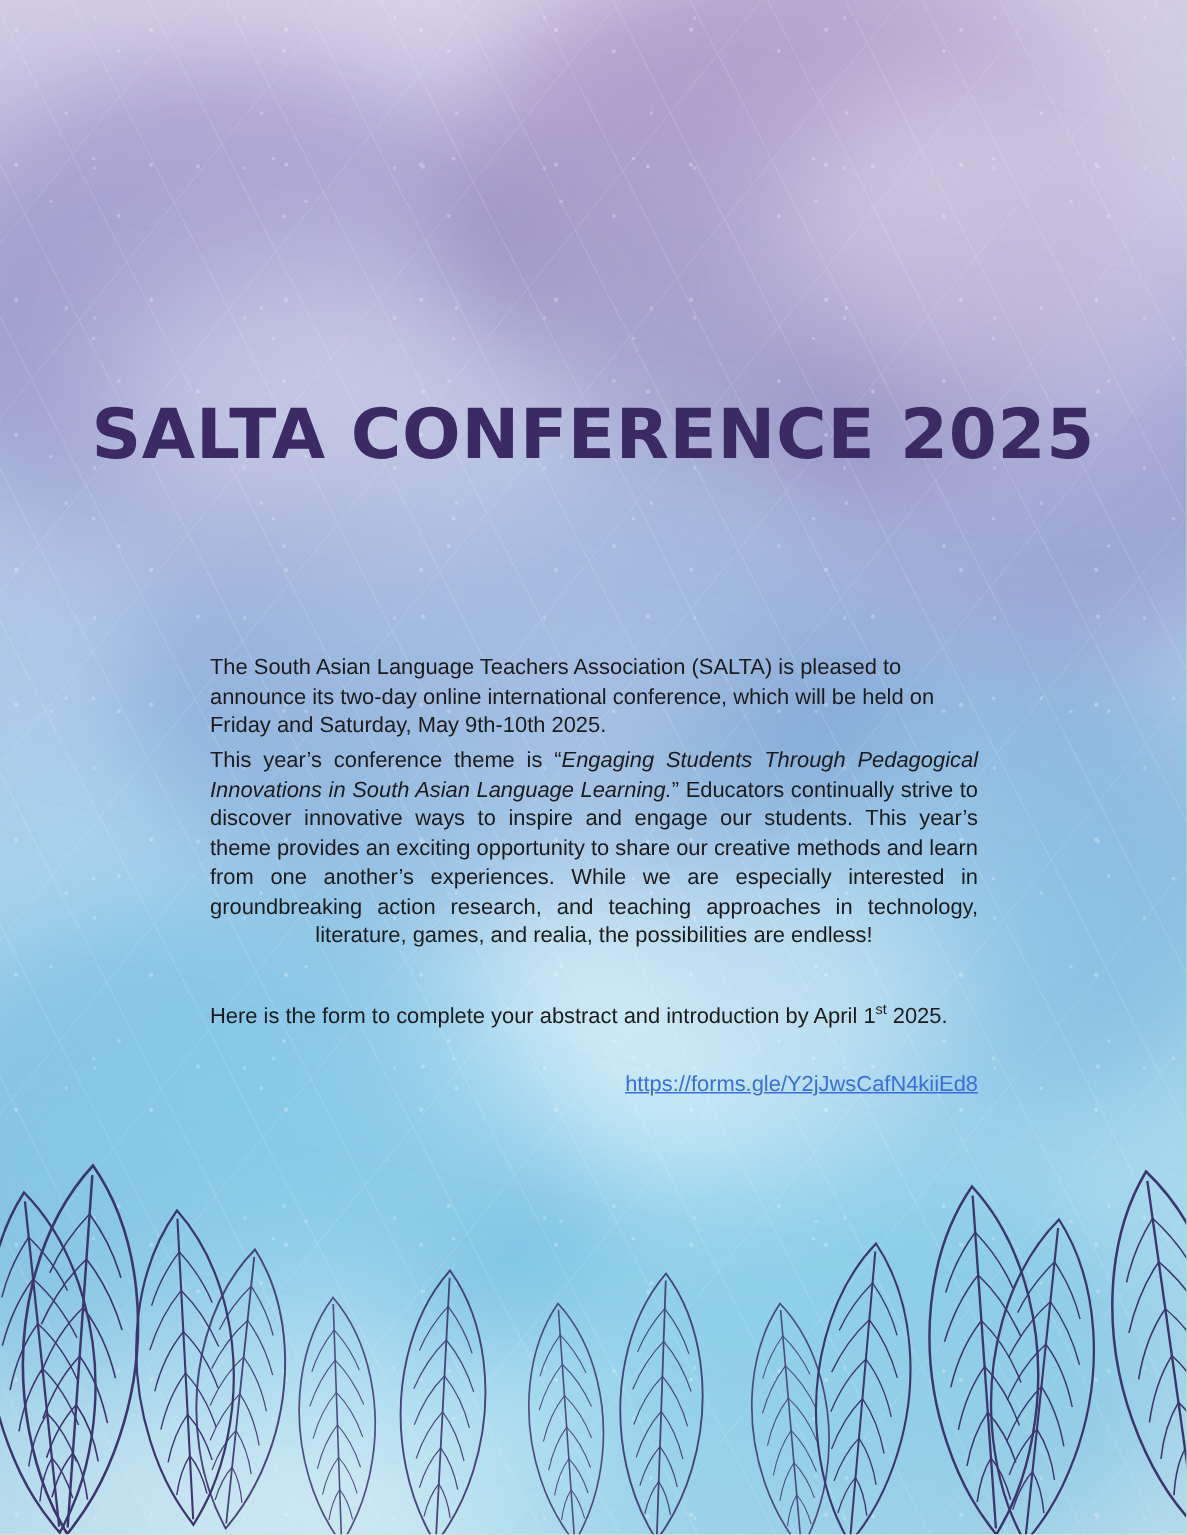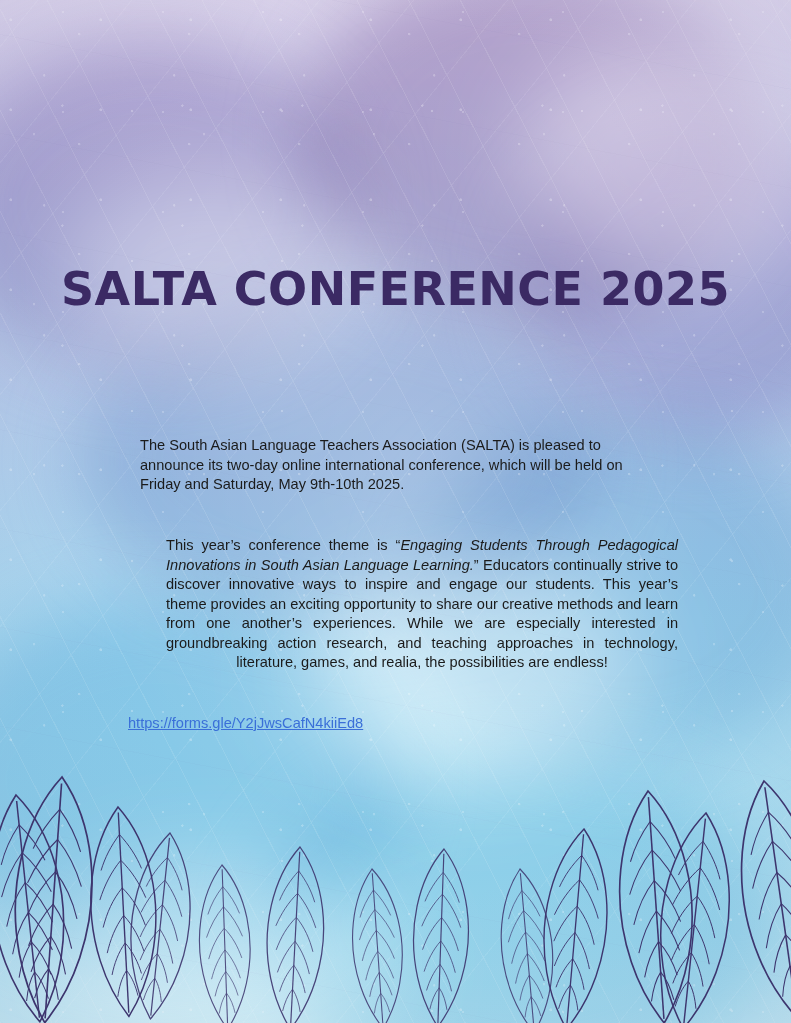--- a/index.html
+++ b/index.html
@@ -124,28 +124,28 @@
   }
   .body-block {
     position: absolute;
     left: 140px;
     width: 512px;
     color: #1b1b1b;
     font-size: 14.6px;
     line-height: 1.34;
   }
   .para-1 { top: 436px; }
-  .para-2 { top: 536px; text-align: justify; text-align-last: center; margin-left: 26px; }
+  .para-2 { top: 498px; text-align: justify; text-align-last: center; }
   .para-3 { top: 668px; }
   .link-row {
     position: absolute;
-    left: 128px;
+    left: 140px;
     width: 512px;
     top: 714px;
-    text-align: left;
+    text-align: right;
   }
   .link {
     color: #3a6fd8;
     font-size: 14.6px;
     text-decoration: underline;
   }
   em { font-style: italic; }
   sup { font-size: 9.5px; vertical-align: super; }
 </style>
 </head>
@@ -301,19 +301,22 @@
     <div class="title">SALTA CONFERENCE 2025</div>
 
     <div class="body-block para-1">
       <span>The South Asian Language Teachers Association (SALTA) is pleased to announce its two-day online international conference, which will be held on Friday and Saturday, May 9th-10th 2025.</span>
     </div>
 
     <div class="body-block para-2">
       <span>This year’s conference theme is “</span><em>Engaging Students Through Pedagogical Innovations in South Asian Language Learning.</em><span>” Educators continually strive to discover innovative ways to inspire and engage our students. This year’s theme provides an exciting opportunity to share our creative methods and learn from one another’s experiences. While we are especially interested in groundbreaking action research, and teaching approaches in technology, literature, games, and realia, the possibilities are endless!</span>
     </div>
 
+    <div class="body-block para-3">
+      <span>Here is the form to complete your abstract and introduction by April 1</span><sup>st</sup><span> 2025.</span>
+    </div>
 
     <div class="link-row">
       <a class="link" href="#">https://forms.gle/Y2jJwsCafN4kiiEd8</a>
     </div>
 
   </div>
 </div>
 
 </body></html>

